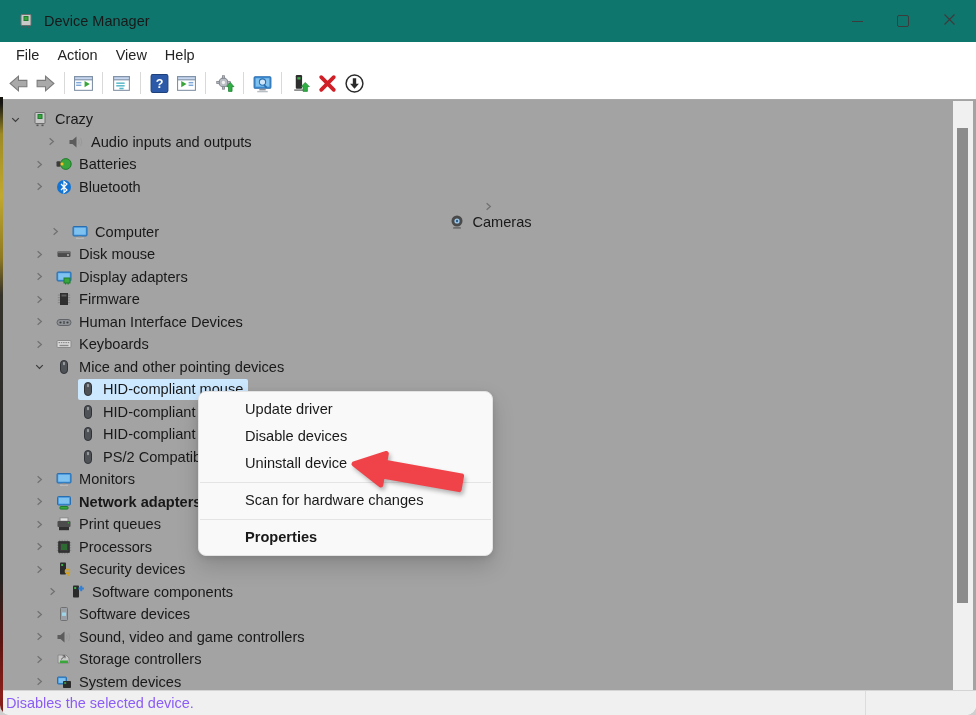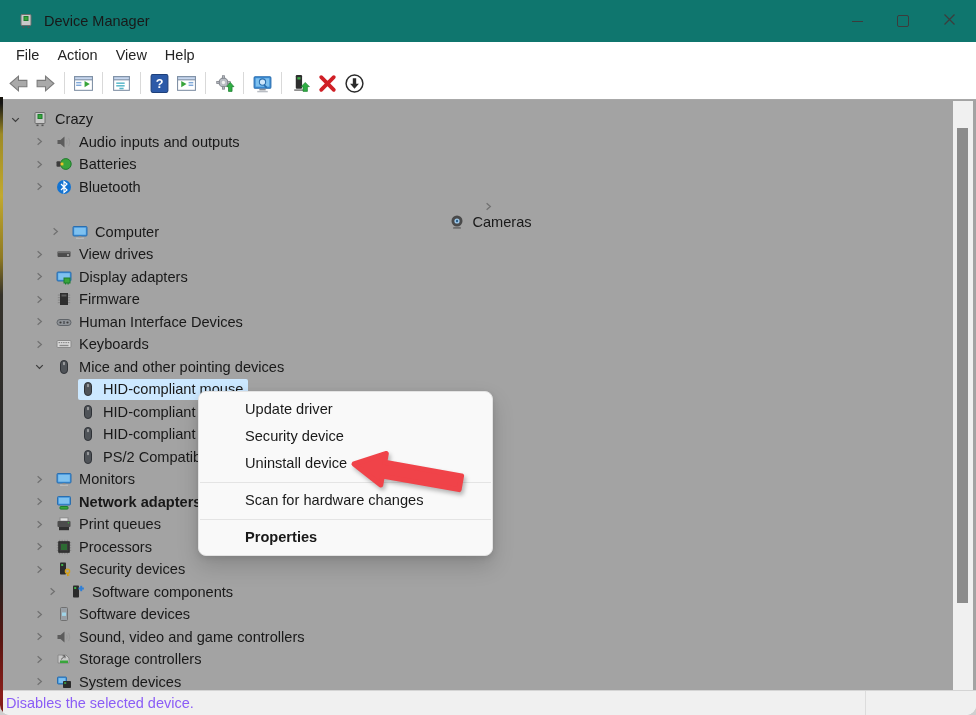--- a/index.html
+++ b/index.html
@@ -227,21 +227,21 @@
               <svg viewBox="0 0 16 16">
                 <rect x="3" y="1.5" width="10" height="11" rx="1" fill="#c9c9c9" stroke="#6e6e6e"></rect>
                 <rect x="6" y="3.5" width="4" height="4" fill="#39a53b" stroke="#1c7e2e"></rect>
                 <rect x="4.5" y="13.5" width="2" height="1.6" fill="#555"></rect>
                 <rect x="9.5" y="13.5" width="2" height="1.6" fill="#555"></rect>
               </svg>
             </span>
             <span>Crazy</span>
           </span>
         </div>
-        <div class="trow" style="padding-left: 32px;">
+        <div class="trow" style=" margin-left: 44px;">
           <span class="chev">
             <svg viewBox="0 0 16 16">
               <polyline points="6,4.5 10,8 6,11.5" fill="none" stroke="#707070" stroke-width="1.3"></polyline>
             </svg>
           </span>
           <span class="rowc">
             <span class="ticon">
               <svg viewBox="0 0 16 16">
                 <polygon points="1.5,6 4.5,6 8.5,2.5 8.5,13.5 4.5,10 1.5,10" fill="#5c5c5c"></polygon>
                 <path d="M10.5 5.5 Q12 8 10.5 10.5 M12.5 4 Q14.8 8 12.5 12" stroke="#9a9a9a" fill="none" stroke-width="1.1"></path>
@@ -326,21 +326,21 @@
             </svg>
           </span>
           <span class="rowc">
             <span class="ticon">
               <svg viewBox="0 0 16 16">
                 <rect x="1.5" y="5.5" width="13" height="5.5" rx="1.2" fill="#4c4c4c"></rect>
                 <rect x="1.5" y="5.5" width="13" height="1.6" fill="#6e6e6e"></rect>
                 <circle cx="12" cy="9" r="0.9" fill="#bdbdbd"></circle>
               </svg>
             </span>
-            <span>View drives</span>
+            <span>Disk mouse</span>
           </span>
         </div>
         <div class="trow" style="padding-left: 32px;">
           <span class="chev">
             <svg viewBox="0 0 16 16">
               <polyline points="6,4.5 10,8 6,11.5" fill="none" stroke="#707070" stroke-width="1.3"></polyline>
             </svg>
           </span>
           <span class="rowc">
             <span class="ticon">
@@ -674,21 +674,21 @@
                 <rect x="8.2" y="8.2" width="2" height="1.6" fill="#3fae49"></rect>
               </svg>
             </span>
             <span>System devices</span>
           </span>
         </div>
       </div>
 
     <div class="ctx" id="ctxmenu" style="background: rgb(249, 249, 249);">
         <div class="ctx-item">Update driver</div>
-        <div class="ctx-item">Security device</div>
+        <div class="ctx-item">Disable devices</div>
         <div class="ctx-item">Uninstall device</div>
         <div class="ctx-sep"></div>
         <div class="ctx-item">Scan for hardware changes</div>
         <div class="ctx-sep"></div>
         <div class="ctx-item bold">Properties</div>
       </div>
 
     <div class="arrow-layer">
       <svg viewBox="0 0 132 64" width="132" height="64">
         <g transform="rotate(10 4 20)">

